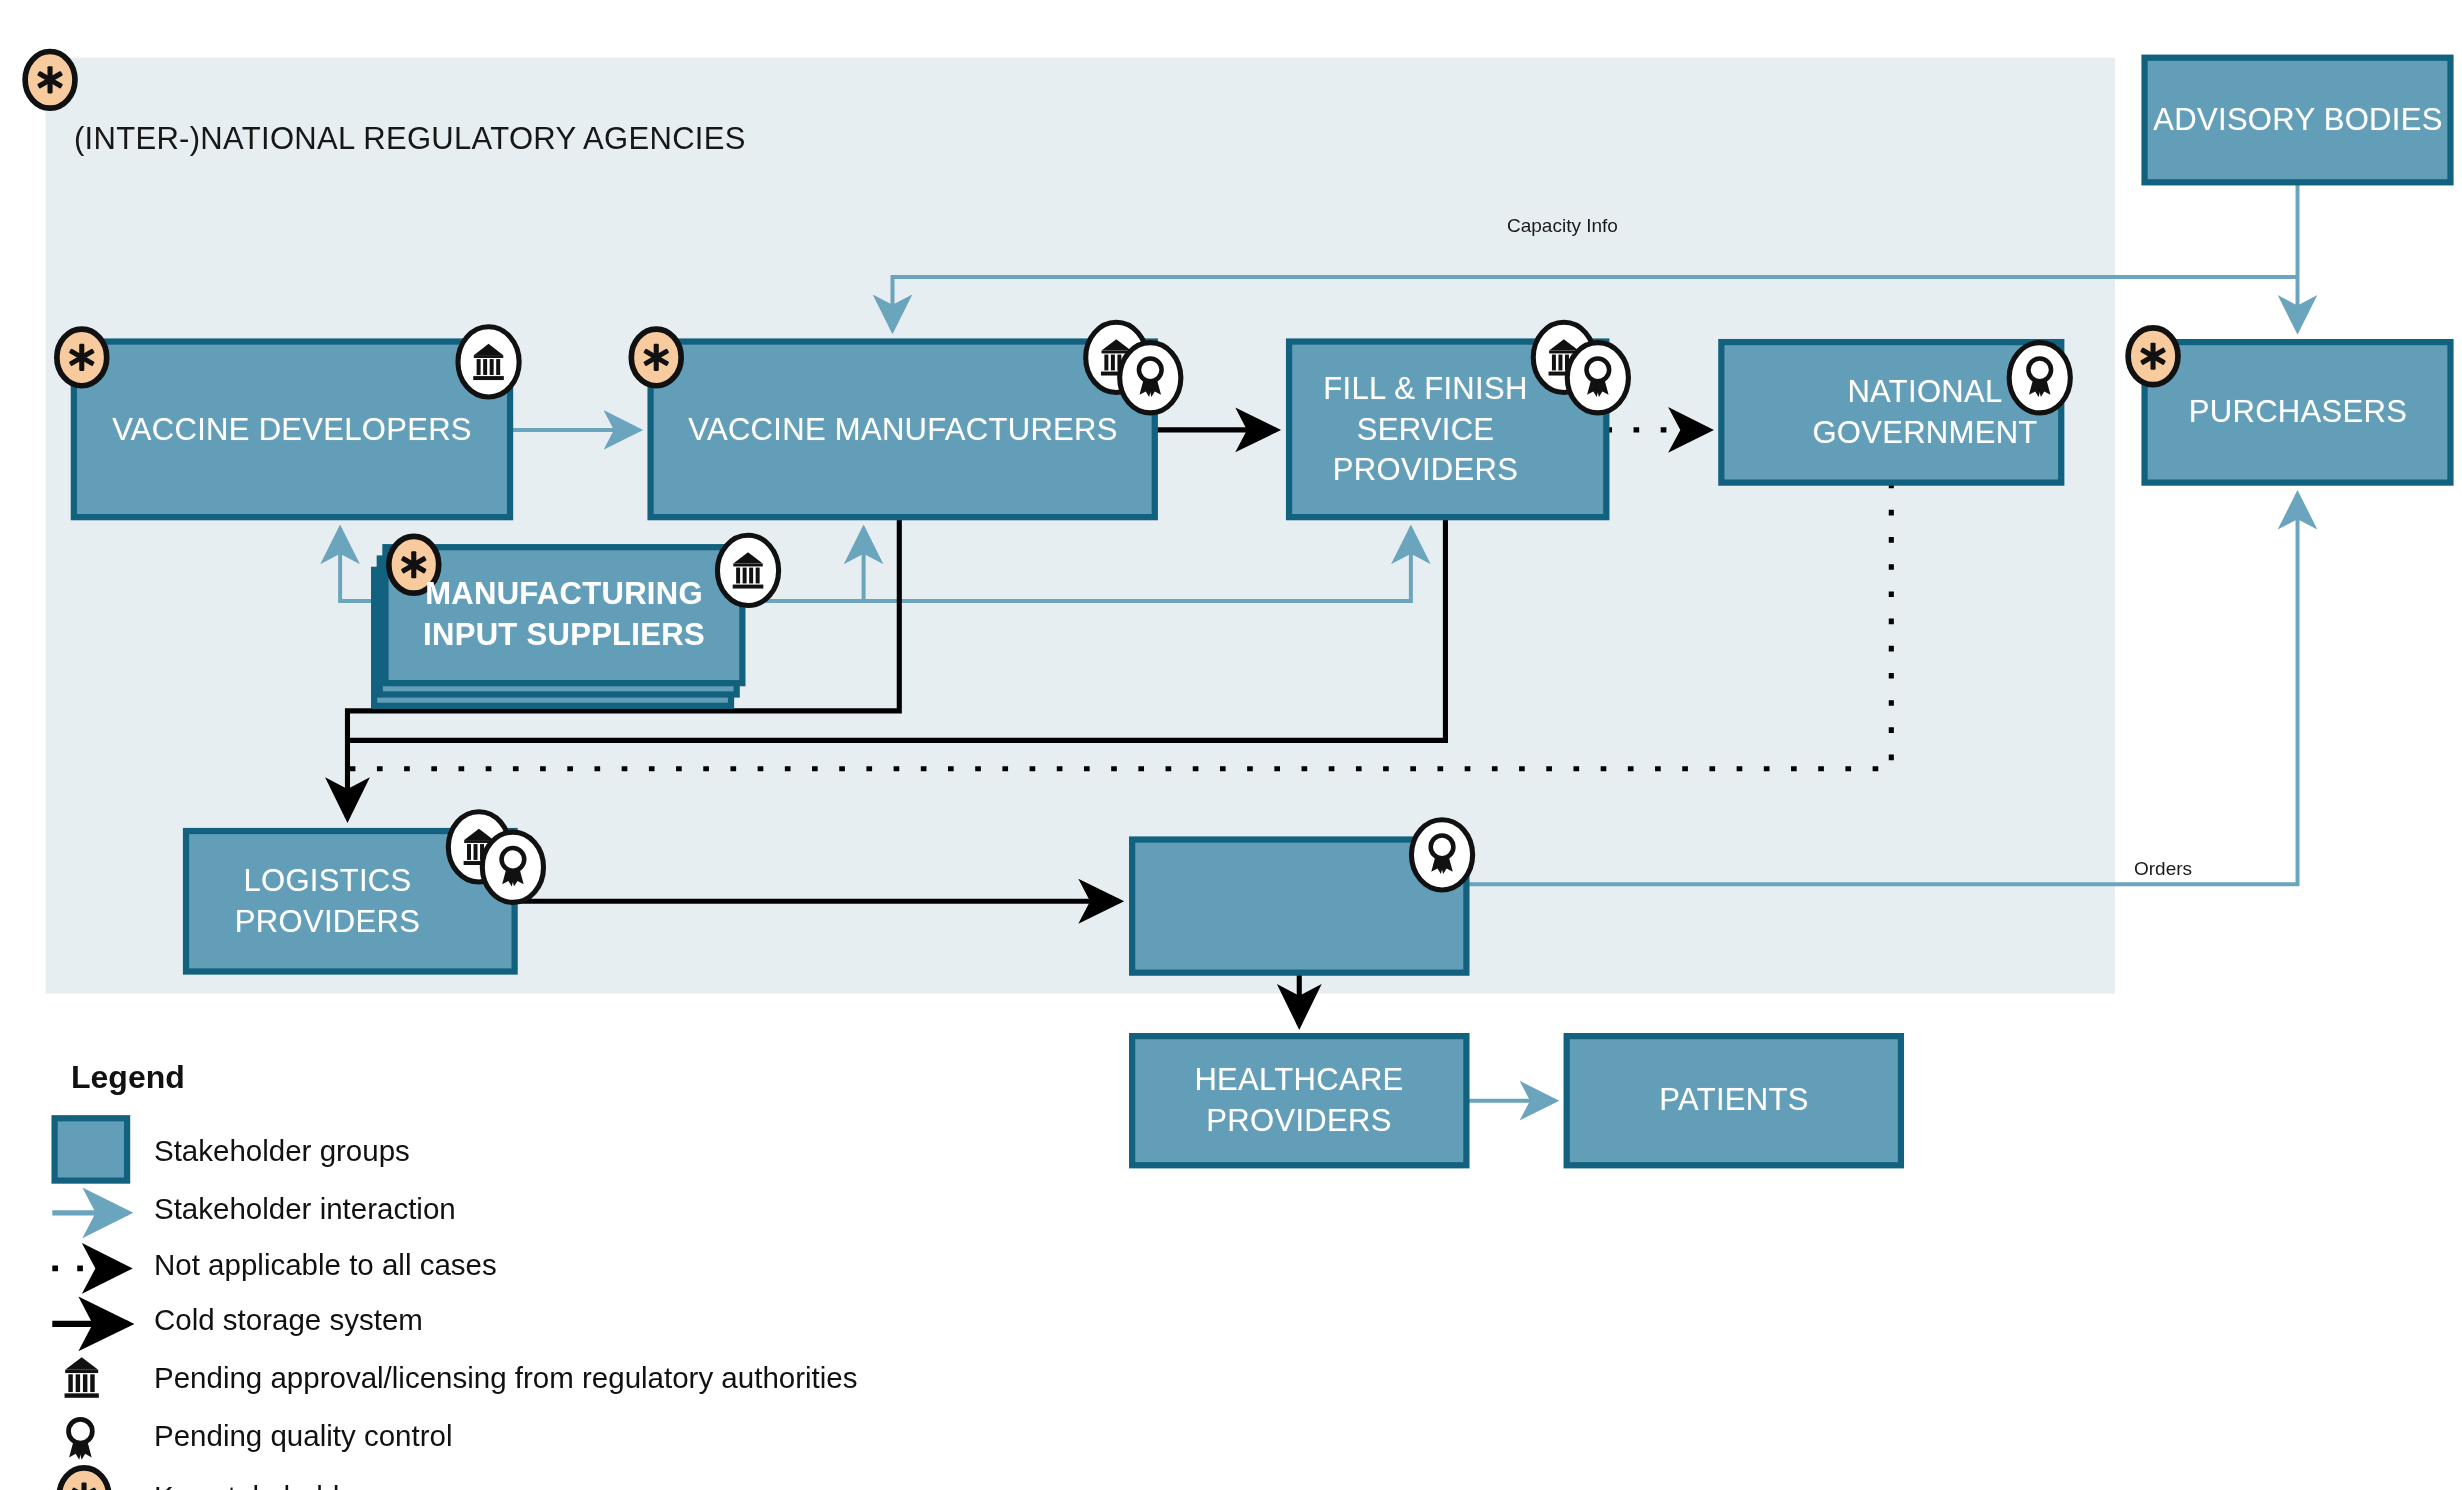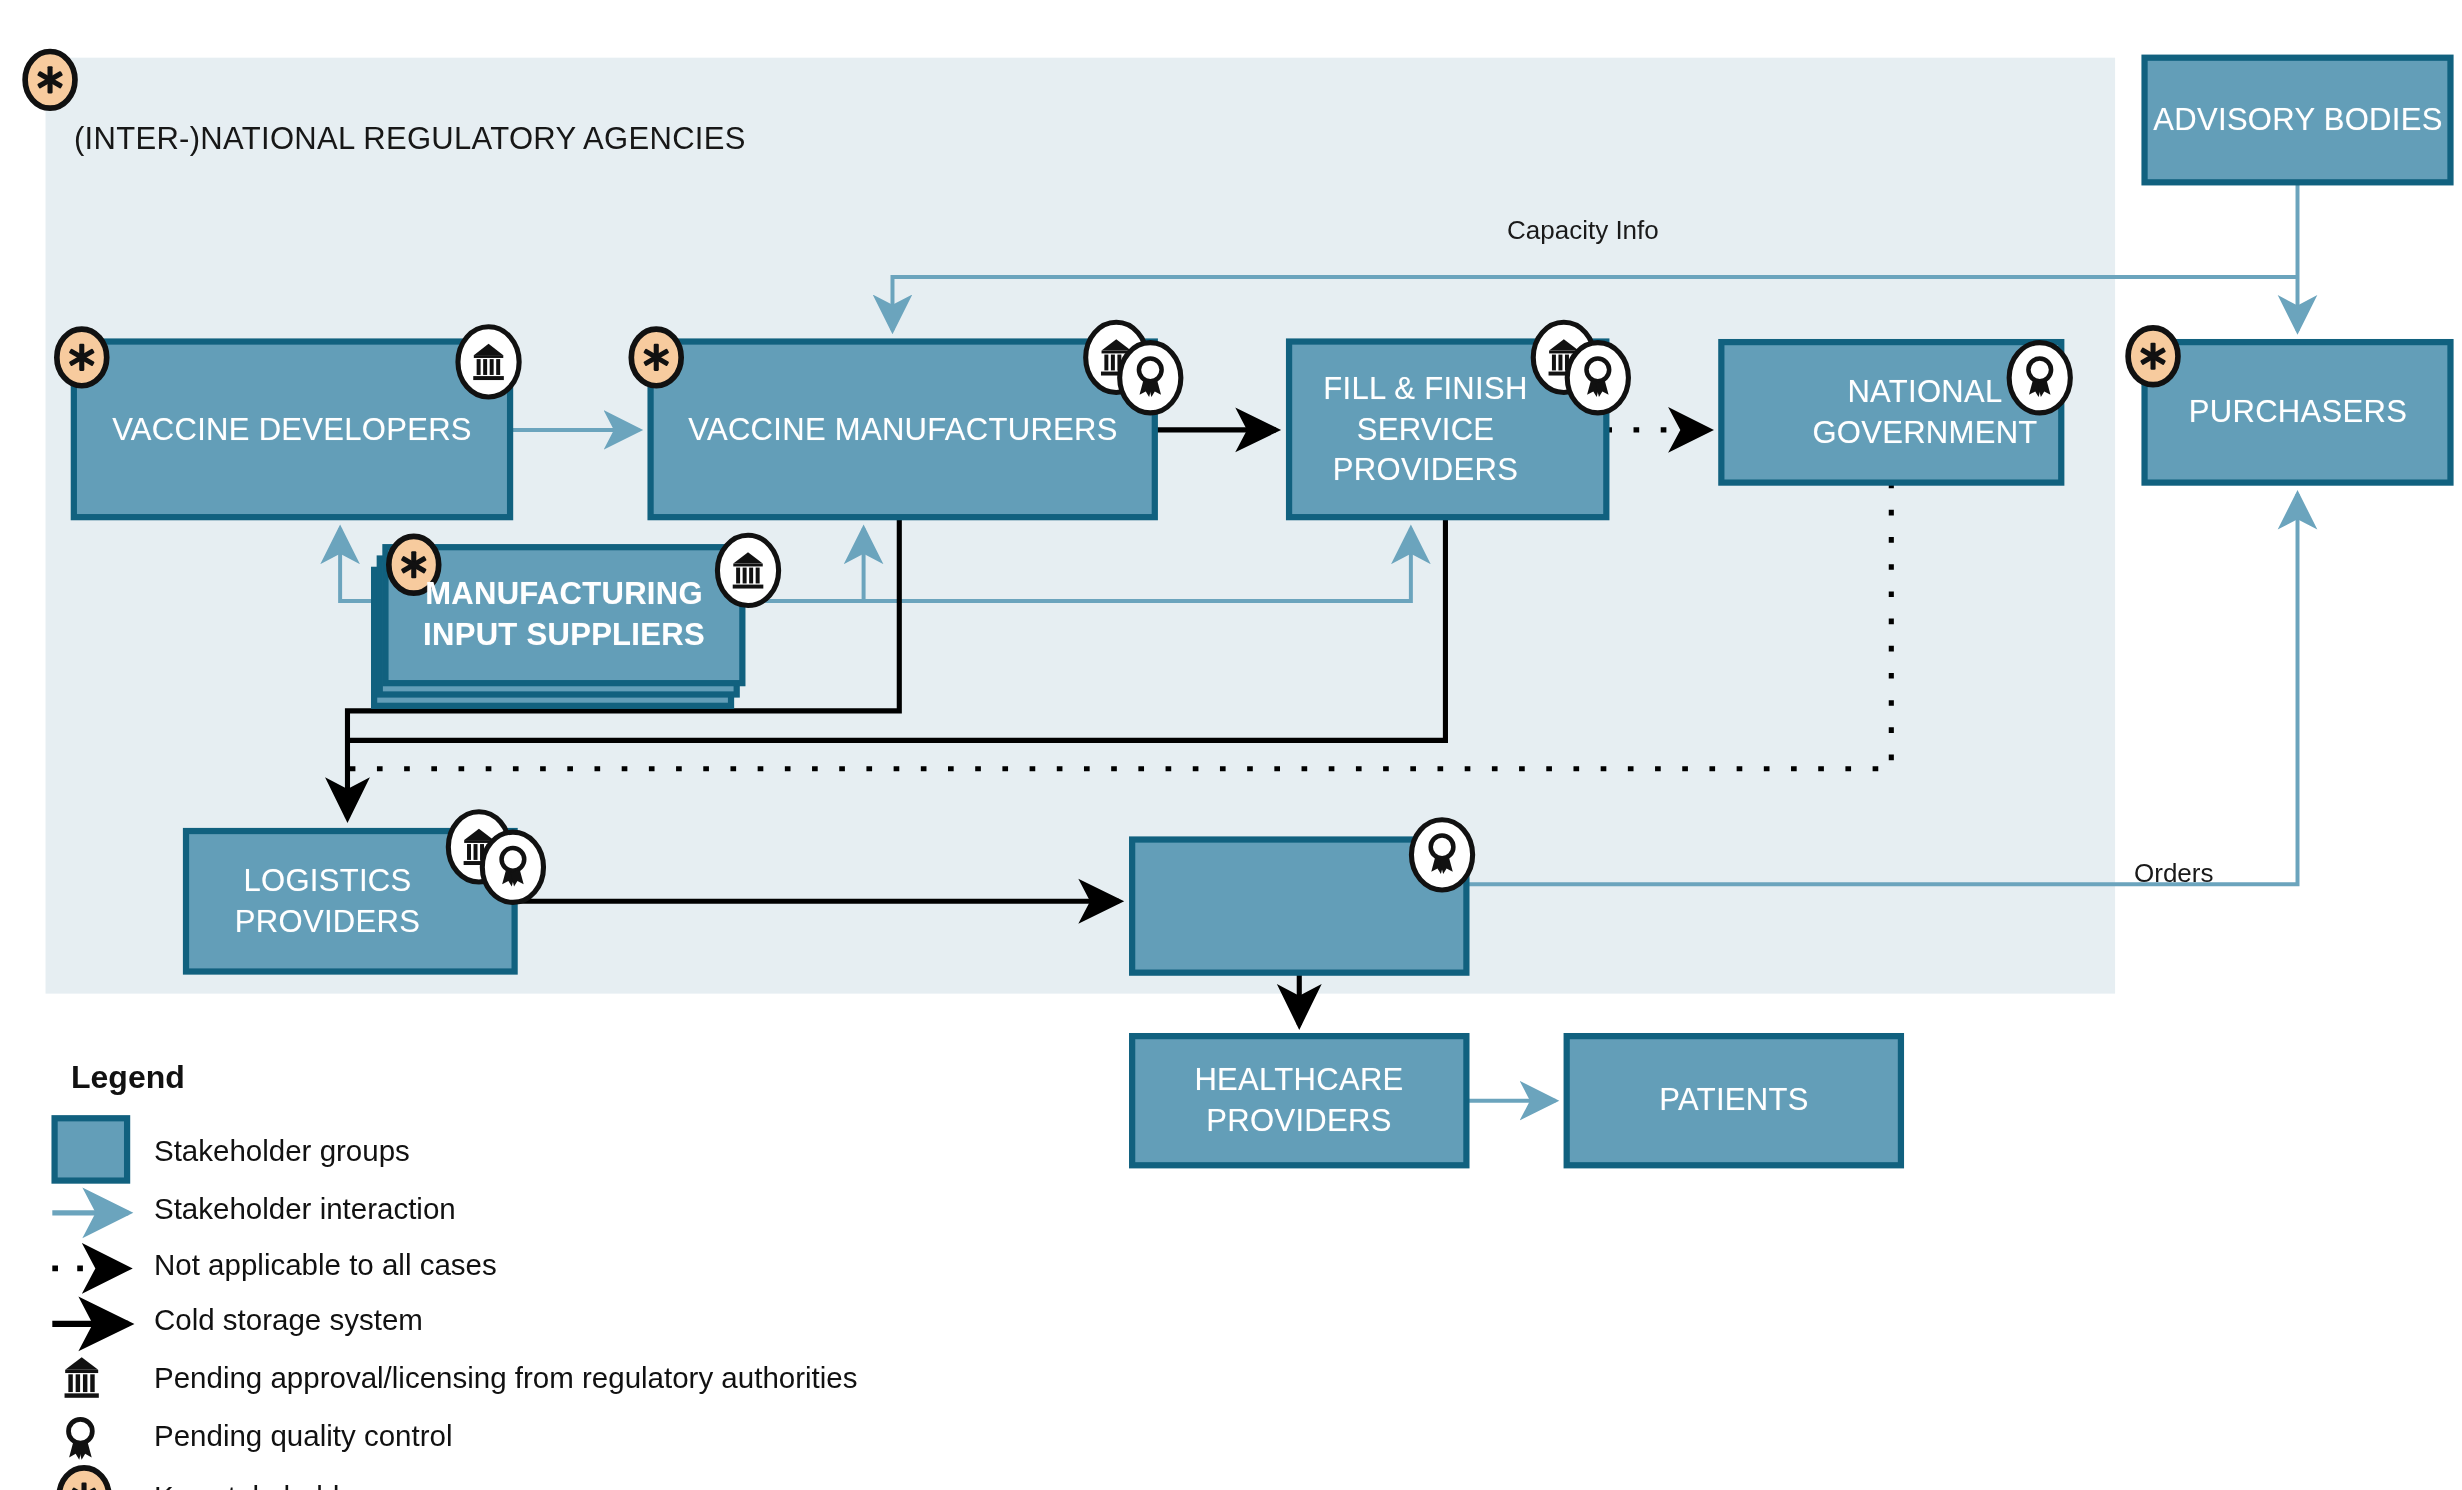--- a/index.html
+++ b/index.html
@@ -7,21 +7,21 @@
   #stage{position:relative;width:2462px;height:1490px;background:#ffffff;overflow:hidden;margin-top:39px;}
   #svgroot{position:absolute;left:0;top:0;width:2462px;height:1490px;}
   .nodelabel{
     position:absolute;display:flex;align-items:center;justify-content:center;
     text-align:center;color:#ffffff;font-family:"Liberation Sans",sans-serif;
     font-size:31px;letter-spacing:0.3px;line-height:1.32;pointer-events:none;
     text-shadow:0 0 1.1px rgba(255,255,255,.35);
   }
   .edgelabel{
     position:absolute;color:#1a1a1a;font-family:"Liberation Sans",sans-serif;
-    font-size:26px;white-space:nowrap;
+    font-size:19px;white-space:nowrap;
   }
   .paneltitle{
     position:absolute;color:#171717;font-family:"Liberation Sans",sans-serif;
     font-size:31px;letter-spacing:0.3px;white-space:nowrap;
   }
   .legendtitle{
     position:absolute;color:#111;font-weight:bold;font-size:32px;
     font-family:"Liberation Sans",sans-serif;
   }
   .legendtext{

